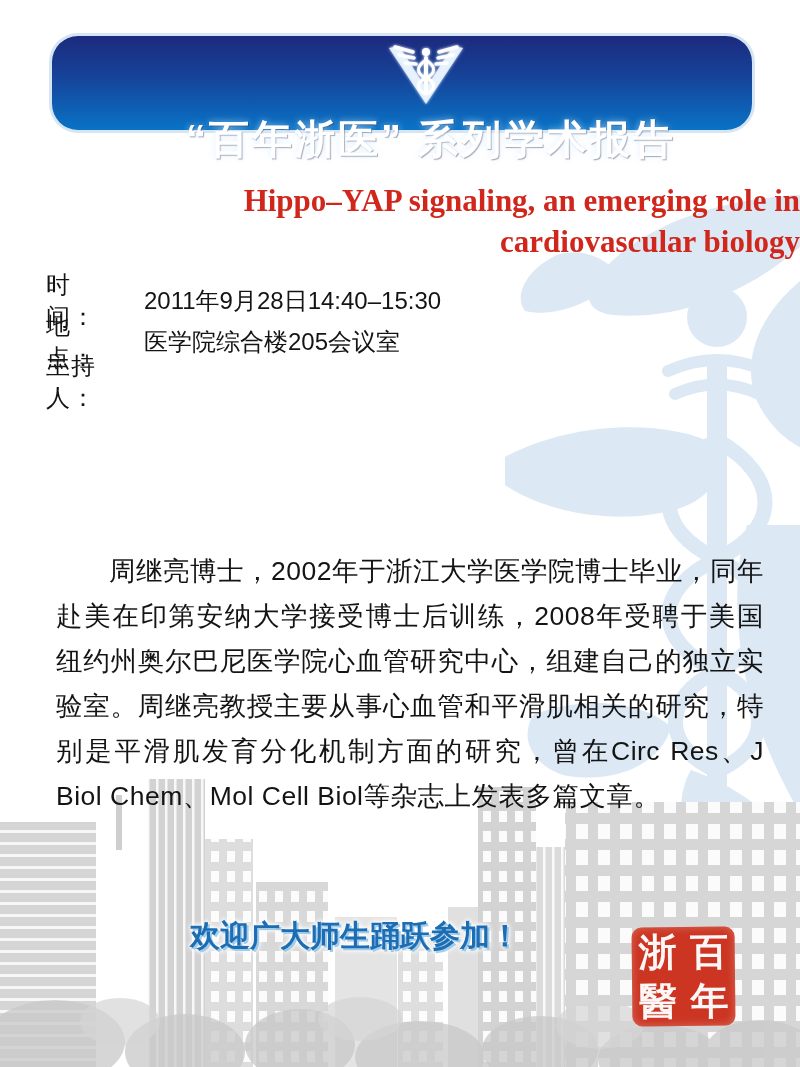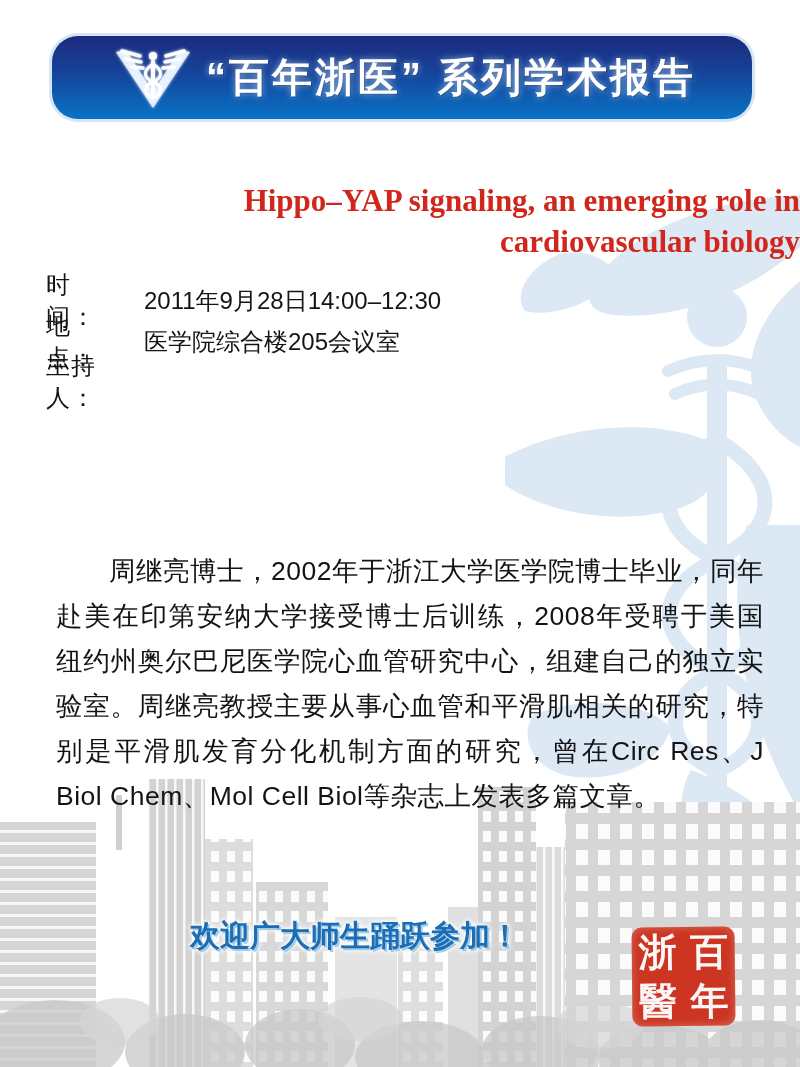--- a/index.html
+++ b/index.html
@@ -4,24 +4,24 @@
 <style>
   html,body{margin:0;padding:0;background:#fff;}
   .poster{position:relative;width:800px;height:1067px;background:#ffffff;overflow:hidden;
           font-family:"Liberation Sans",sans-serif;}
 
   
   .watermark{position:absolute;left:505px;top:195px;width:295px;height:680px;z-index:0;}
   .campus{position:absolute;left:0;top:767px;width:800px;height:300px;z-index:0;}
 
   
-  .banner{position:absolute;left:52px;top:36px;width:700px;height:83px;border-radius:26px;
+  .banner{position:absolute;left:52px;top:36px;width:700px;height:94px;border-radius:26px;
           background:linear-gradient(180deg,#1c2a7e 0%,#15449a 45%,#0973c6 100%);
           box-shadow:0 0 0 3px rgba(200,220,240,.75);
-          display:flex;align-items:center;padding-left:58px;box-sizing:border-box;z-index:2;}
+          display:flex;align-items:center;padding-left:58px;box-sizing:border-box;z-index:2;flex-direction:column;}
   .banner-logo{width:86px;height:70px;flex:0 0 auto;margin-right:10px;margin-top:6px;}
   .banner-title{color:#ffffff;font-size:40px;font-weight:bold;letter-spacing:3px;
                 text-shadow:0 0 7px rgba(210,235,255,.65), 1px 1px 1px rgba(0,0,40,.4);
                 white-space:nowrap;}
 
   
   .lec-title{position:absolute;left:0;top:180px;width:800px;text-align:right;z-index:2;
              font-family:"Liberation Serif",serif;font-weight:bold;font-size:31px;line-height:41px;
              color:#d0261c;}
 
@@ -156,21 +156,21 @@
   </div>
 
   <div class="lec-title">
     <div>Hippo–YAP signaling, an emerging role in</div>
     <div>cardiovascular biology</div>
   </div>
 
   <div class="info">
     <div class="info-row">
       <span class="info-label">时　间：</span>
-      <span class="info-value">2011年9月28日14:00–12:30</span>
+      <span class="info-value">2011年9月28日14:40–15:30</span>
     </div>
     <div class="info-row">
       <span class="info-label">地　点：</span>
       <span class="info-value">医学院综合楼205会议室</span>
     </div>
     <div class="info-row">
       <span class="info-label">主持人：</span>
     </div>
   </div>
 

